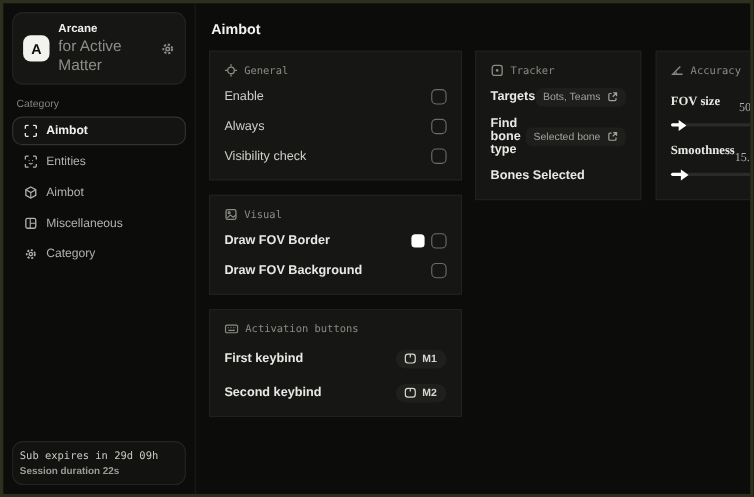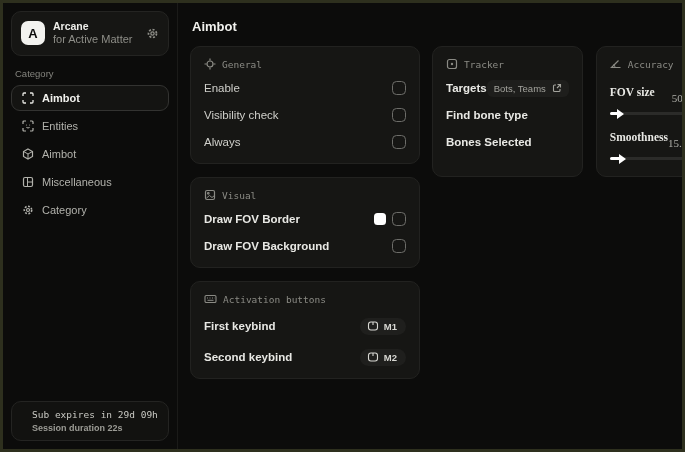--- a/index.html
+++ b/index.html
@@ -34,21 +34,21 @@
   .brand-logo {
     width:24px; height:24px;
     background:#f2f2ef;
     border-radius:7px;
     color:#0c0c0b;
     font-weight:bold; font-size:13px;
     display:flex; align-items:center; justify-content:center;
   }
   .brand-text { flex:1; line-height:1.25; }
   .brand-name { font-size:10.5px; font-weight:bold; color:#eeeeea; }
-  .brand-sub { font-size:11px; color:#8e8e88; }
+  .brand-sub { font-size:14px; color:#8e8e88; }
   .gear-btn { color:#8e8e88; display:flex; }
   .category-label {
     font-size:9.5px; color:#84847e;
     margin:12px 4px 6px 4px;
   }
   .nav { display:flex; flex-direction:column; gap:2px; }
   .nav-item {
     display:flex; align-items:center; gap:8px;
     padding:6px 9px;
     border-radius:9px;
@@ -61,41 +61,41 @@
     border-color:#333331;
     color:#f0f0ec;
     font-weight:bold;
   }
   .nav-item .ico { display:flex; width:13px; justify-content:center; }
   .sidebar-footer {
     margin-top:auto;
     background:#121210;
     border:1px solid #242422;
     border-radius:10px;
-    padding:7px 20px;
+    padding:7px 6px;
   }
   .sub-expiry {
     font-family:"DejaVu Sans Mono", monospace;
     font-size:9.5px; color:#c9c9c3;
     white-space:nowrap;
   }
   .session-dur {
     font-size:9px; font-weight:bold; color:#9b9b95;
     margin-top:3px;
   }
   
   .main { flex:1; padding:14px 12px 12px 12px; overflow:hidden; }
   .page-title { font-size:13px; font-weight:bold; color:#f2f2ee; margin:2px 0 12px 2px; }
   .columns { display:flex; gap:12px; align-items:flex-start; }
   .col-left  { width:237px; display:flex; flex-direction:column; gap:13px; }
   .col-right { width:238px; display:flex; flex-direction:row; gap:13px; }
   .card {
     background:#161614;
     border:1px solid #222220;
-    border-radius:10px;
+    border-radius:0;
     padding:11px 13px 12px 13px;
   }
   .card-header {
     display:flex; align-items:center; gap:6px;
     font-family:"DejaVu Sans Mono", monospace;
     font-size:9.5px; color:#8b8b85;
     margin-bottom:4px;
   }
   .row {
     display:flex; align-items:center; justify-content:space-between;
@@ -259,25 +259,25 @@
                 <path d="M6 0.5 V2.5 M6 9.5 V11.5 M0.5 6 H2.5 M9.5 6 H11.5"></path>
               </svg>
             </span>
             <span>General</span>
           </div>
           <div class="row">
             <span class="row-label">Enable</span>
             <span class="checkbox"></span>
           </div>
           <div class="row">
+            <span class="row-label">Always</span>
+            <span class="checkbox"></span>
+          </div>
+          <div class="row">
             <span class="row-label">Visibility check</span>
-            <span class="checkbox"></span>
-          </div>
-          <div class="row">
-            <span class="row-label">Always</span>
             <span class="checkbox"></span>
           </div>
         </div>
 
         <div class="card">
           <div class="card-header">
             <span>
               <svg width="12" height="12" viewBox="0 0 12 12" fill="none" stroke="#8b8b85" stroke-width="1.2">
                 <rect x="1.5" y="1.5" width="9" height="9" rx="1.5"></rect>
                 <circle cx="4.3" cy="4.3" r="0.8"></circle>
@@ -355,20 +355,29 @@
               <span class="ico">
                 <svg width="10" height="10" viewBox="0 0 10 10" fill="none" stroke="#a3a39d" stroke-width="1.1">
                   <path d="M4 2 H2.5 Q1.5 2 1.5 3 V7.5 Q1.5 8.5 2.5 8.5 H7 Q8 8.5 8 7.5 V6"></path>
                   <path d="M5.5 1.5 H8.5 V4.5 M8.5 1.5 L5 5"></path>
                 </svg>
               </span>
             </span>
           </div>
           <div class="row">
             <span class="row-label bold">Find bone type</span>
+            <span class="dropdown">
+              <span class="dd-text">Selected bone</span>
+              <span class="ico">
+                <svg width="10" height="10" viewBox="0 0 10 10" fill="none" stroke="#a3a39d" stroke-width="1.1">
+                  <path d="M4 2 H2.5 Q1.5 2 1.5 3 V7.5 Q1.5 8.5 2.5 8.5 H7 Q8 8.5 8 7.5 V6"></path>
+                  <path d="M5.5 1.5 H8.5 V4.5 M8.5 1.5 L5 5"></path>
+                </svg>
+              </span>
+            </span>
           </div>
           <div class="row">
             <span class="row-label bold" style="white-space:nowrap;">Bones Selected</span>
           </div>
         </div>
 
         <div class="card">
           <div class="card-header">
             <span>
               <svg width="12" height="12" viewBox="0 0 12 12" fill="none" stroke="#8b8b85" stroke-width="1.2">

